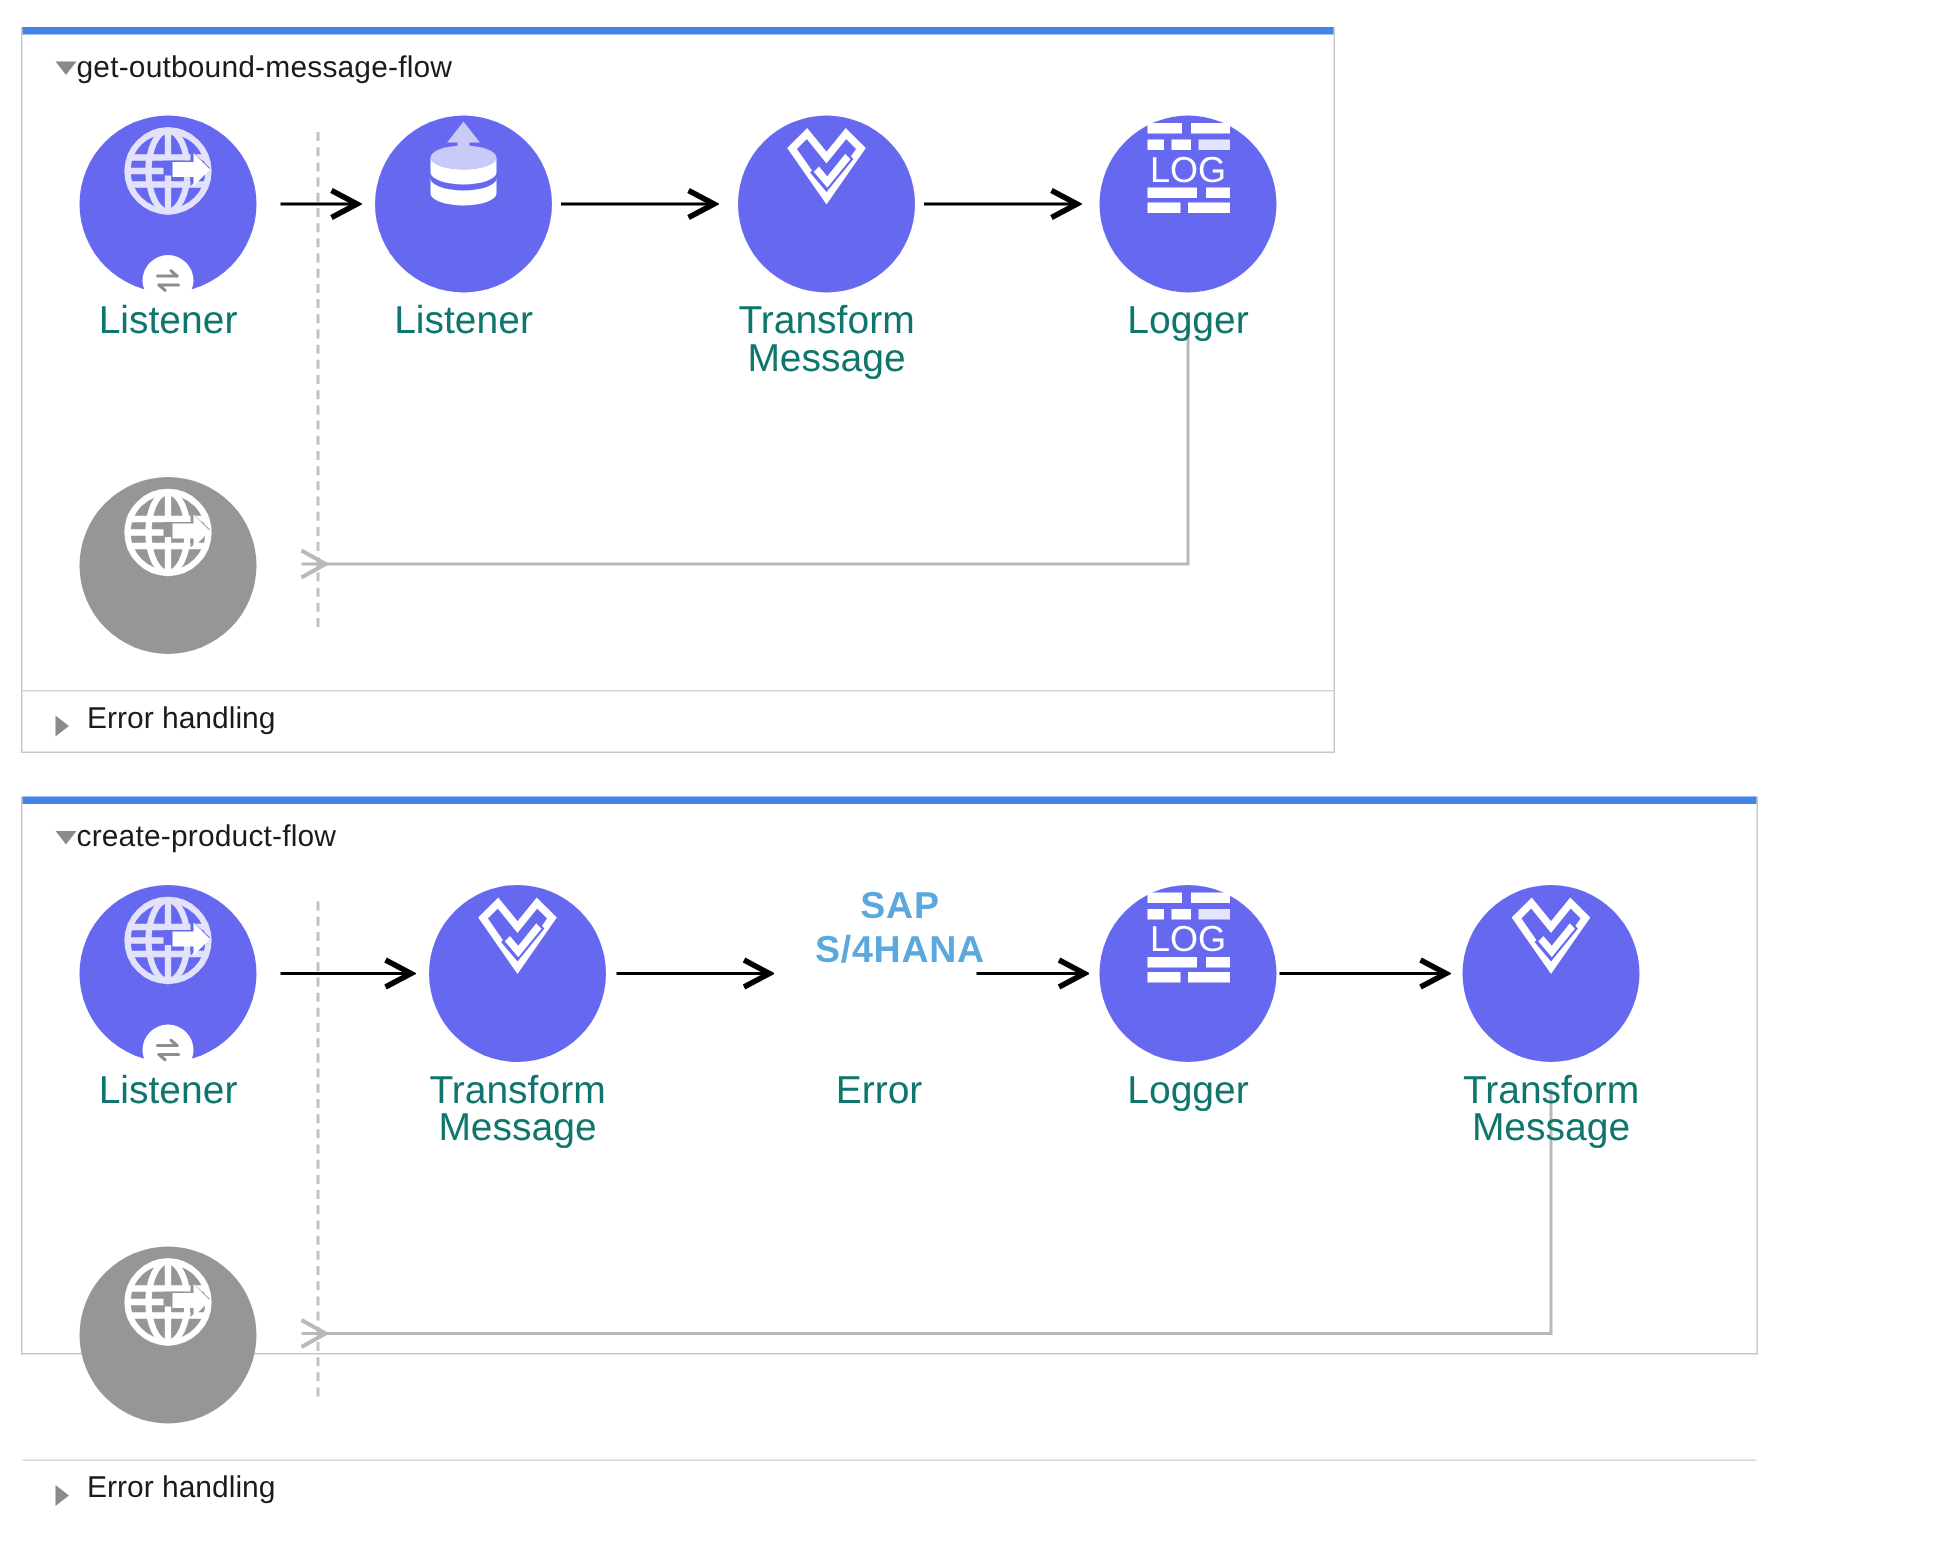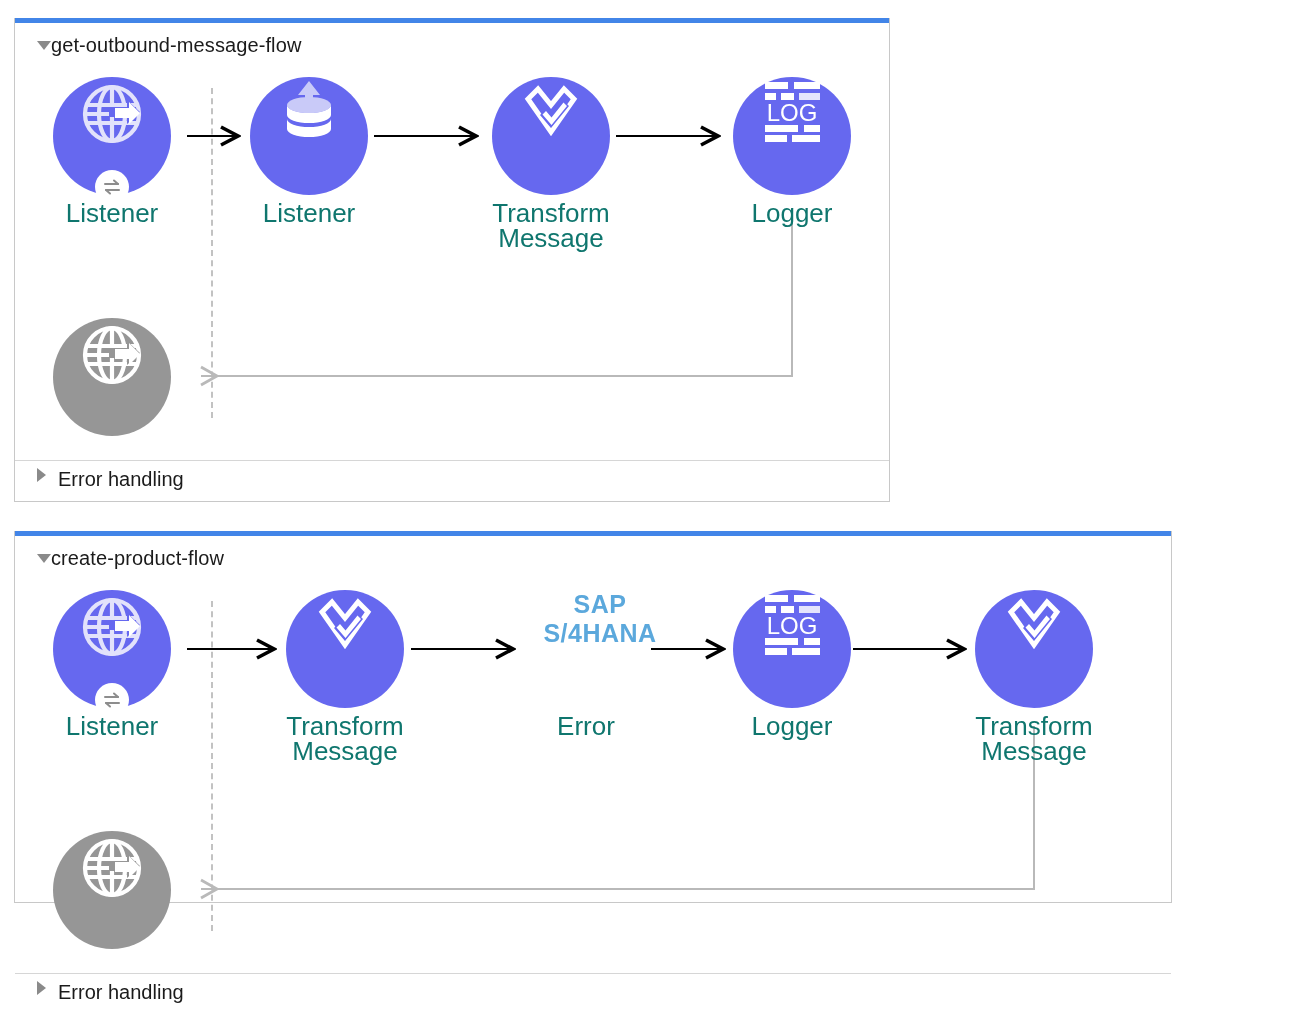--- a/index.html
+++ b/index.html
@@ -52,21 +52,21 @@
   }
   .tri-right {
     border-top: 7px solid transparent;
     border-bottom: 7px solid transparent;
     border-left: 9px solid #8a8a8a;
   }
   .error-handling {
     position: absolute;
     left: 22px;
     display: flex;
-    align-items: flex-start;
+    align-items: flex-end;
     gap: 12px;
     white-space: nowrap;
   }
   .error-handling .eh-label {
     font-size: 20px;
     color: #1b1b1b;
   }
   .eh-divider {
     position: absolute;
     left: 0; right: 0;

